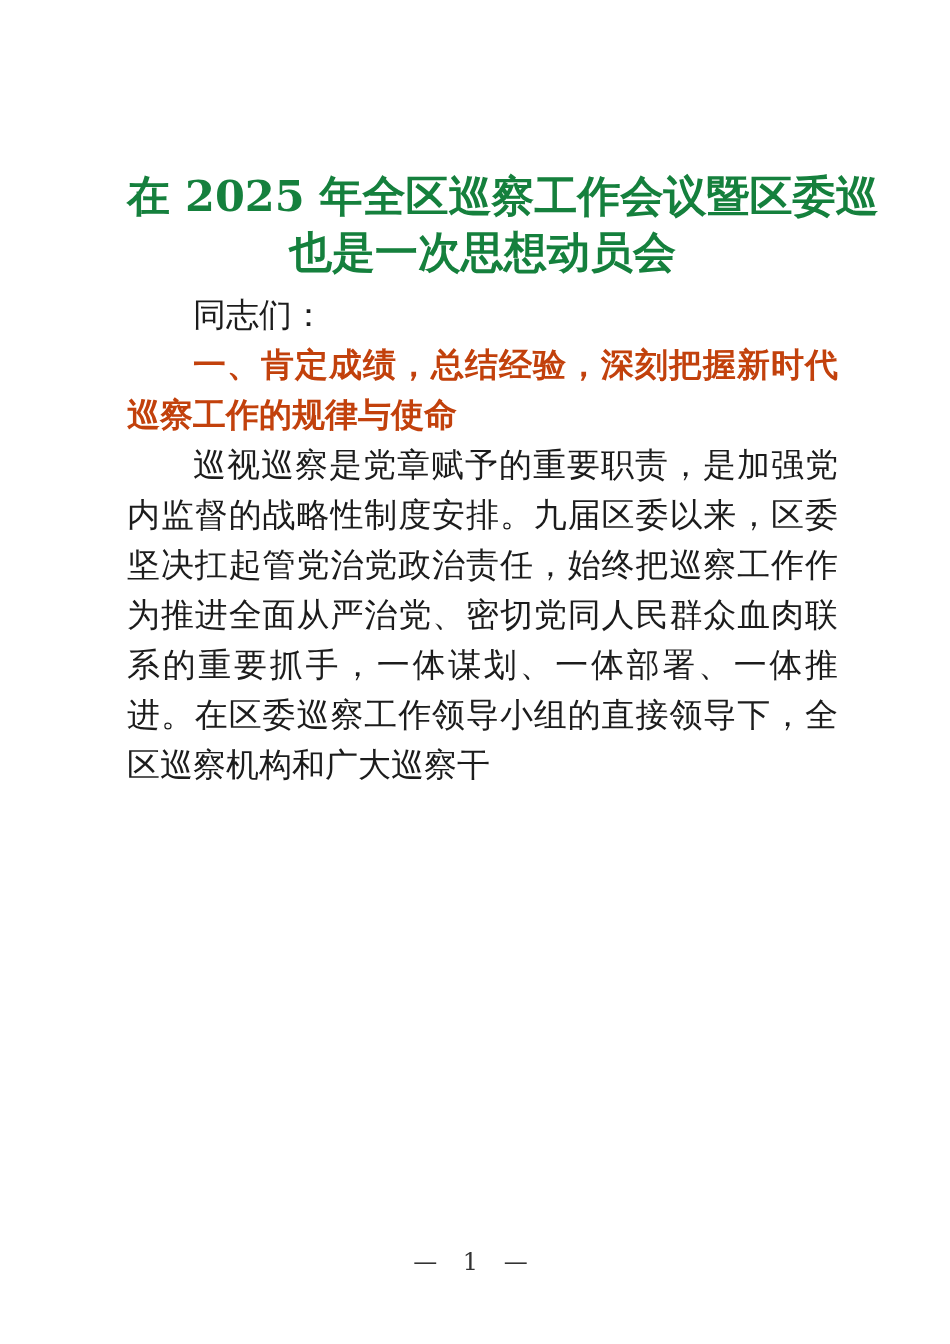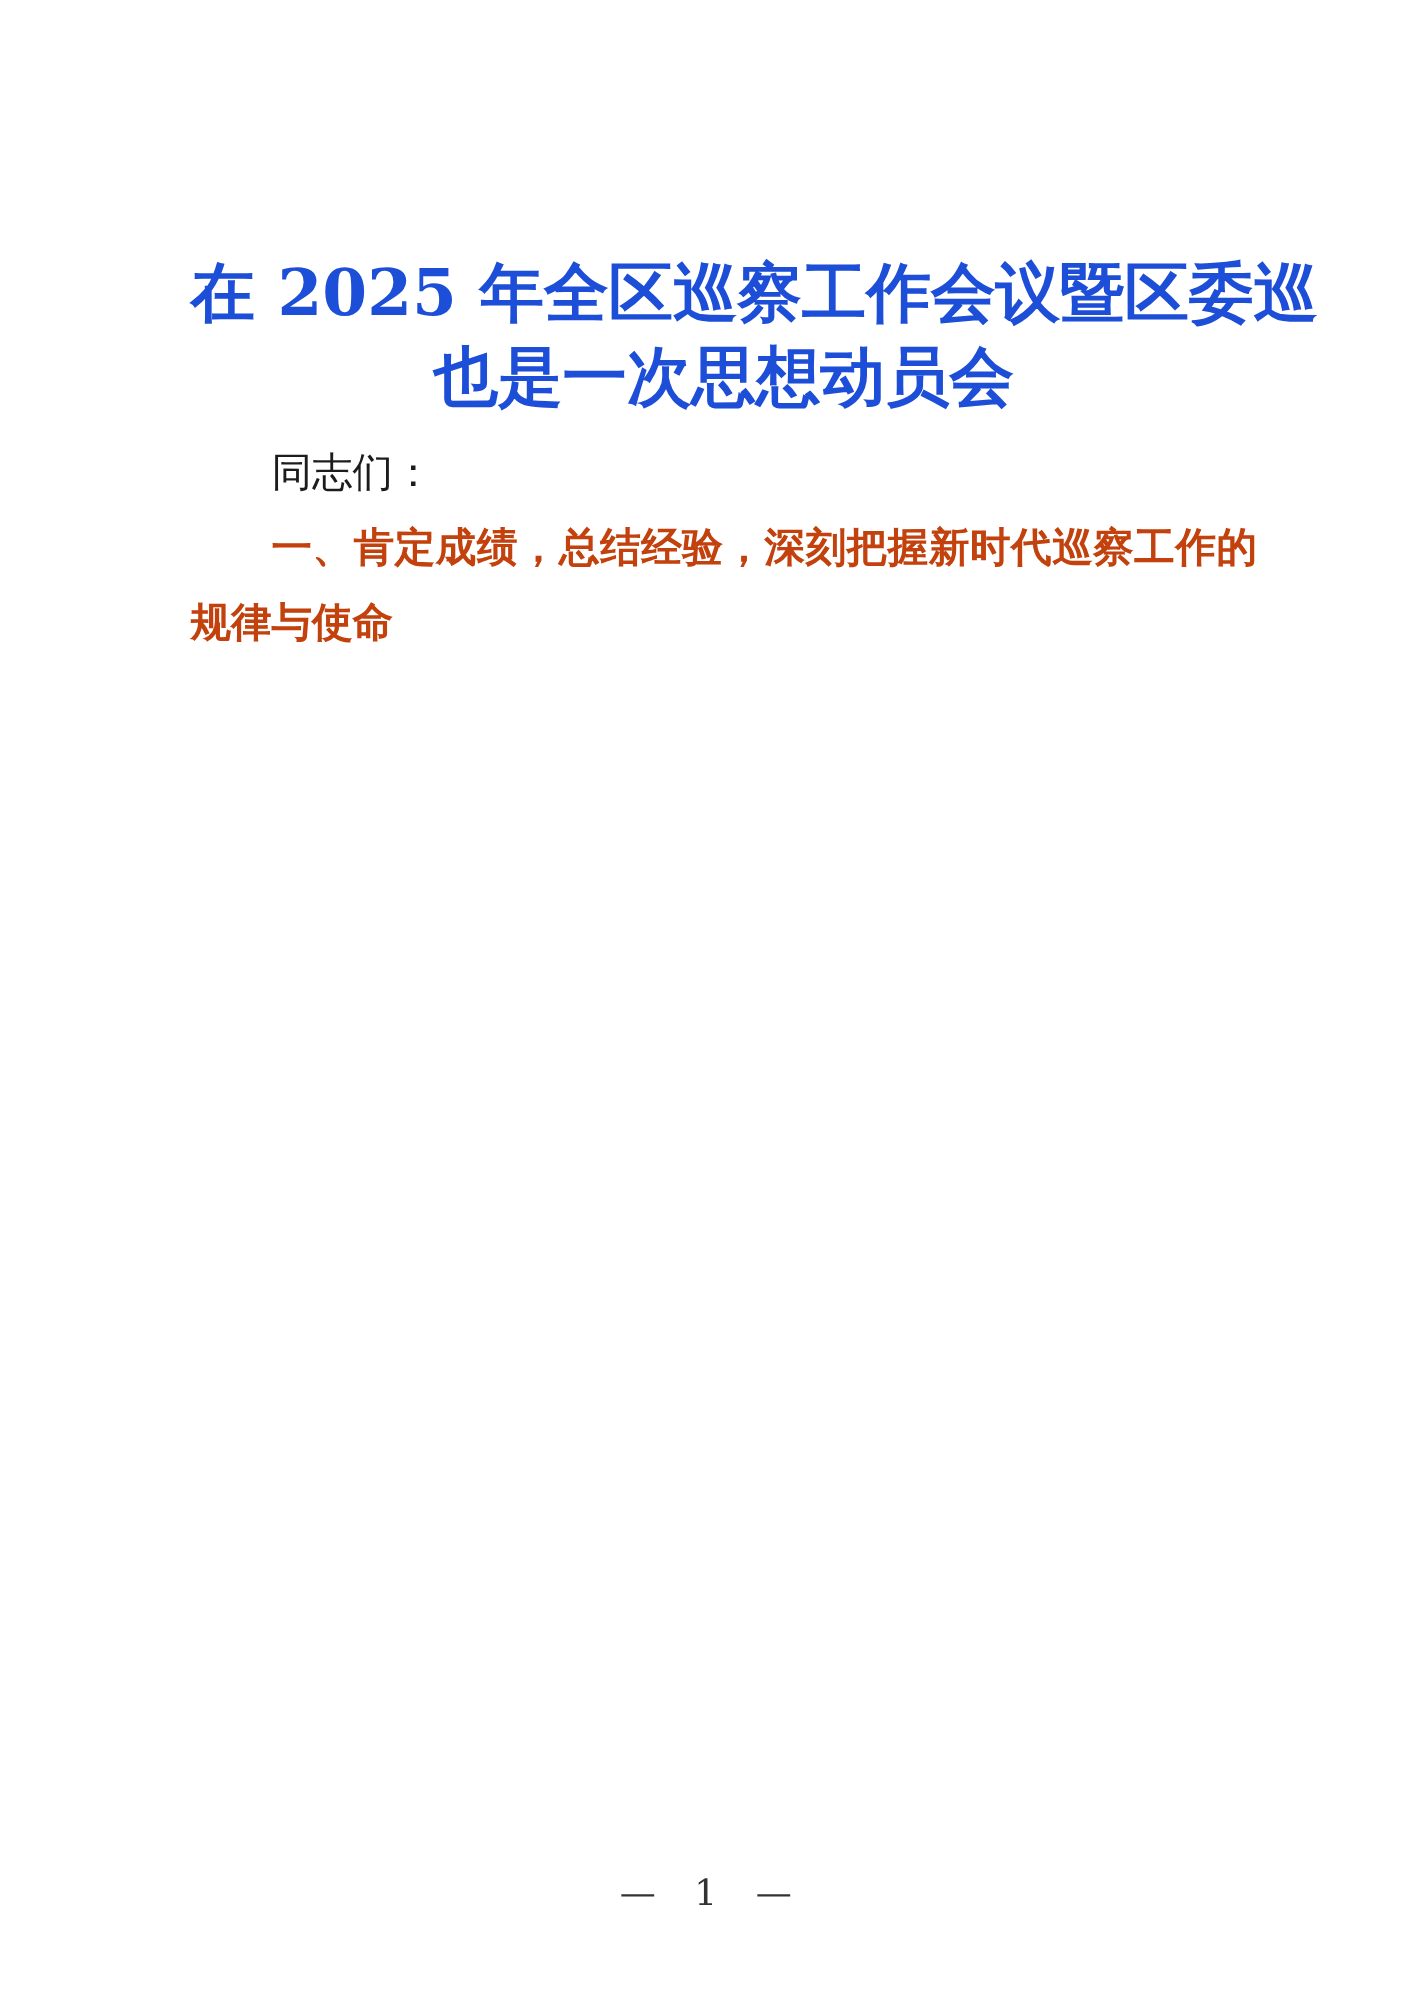--- a/index.html
+++ b/index.html
@@ -22,29 +22,29 @@
     top: 168px;
     width: 711px;
   }
   .title {
     margin: 0 0 10px 0;
     text-align: center;
     font-family: "DejaVu Serif", "Liberation Serif", serif;
     font-weight: 700;
     font-size: 43px;
     line-height: 56px;
-    color: #1d4ed8;
+    color: #15803d;
   }
   .title .title-line {
     display: block;
     white-space: nowrap;
   }
   .body-text .para {
     margin: 0;
-    font-size: 27px;
+    font-size: 33px;
     line-height: 50px;
     text-align: justify;
     text-indent: 2em;
     color: #1c1c1c;
   }
   .body-text .para.heading {
     font-weight: 700;
     color: #c2410c;
   }
   .page-footer {
@@ -65,16 +65,17 @@
 <div class="page">
   <div class="doc">
     <h1 class="title">
       <span class="title-line">在 2025 年全区巡察工作会议暨区委巡</span>
       <span class="title-line">也是一次思想动员会</span>
     </h1>
     <div class="body-text">
 
     <p class="para salutation">同志们：</p>
         <p class="para heading">一、肯定成绩，总结经验，深刻把握新时代巡察工作的规律与使命</p>
+        <p class="para body">巡视巡察是党章赋予的重要职责，是加强党内监督的战略性制度安排。九届区委以来，区委坚决扛起管党治党政治责任，始终把巡察工作作为推进全面从严治党、密切党同人民群众血肉联系的重要抓手，一体谋划、一体部署、一体推进。在区委巡察工作领导小组的直接领导下，全区巡察机构和广大巡察干</p>
       </div>
   </div>
   <div class="page-footer">— 1 —</div>
 </div>
 
 </body></html>

